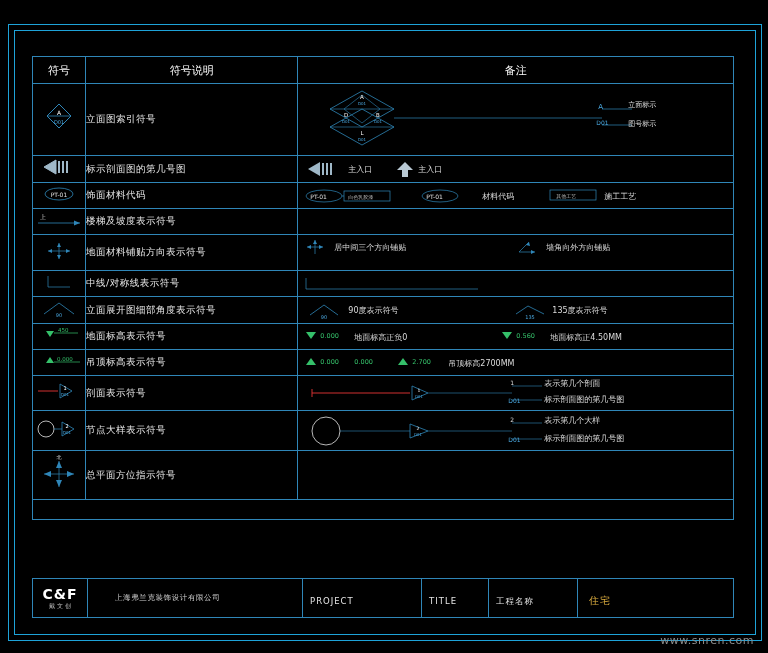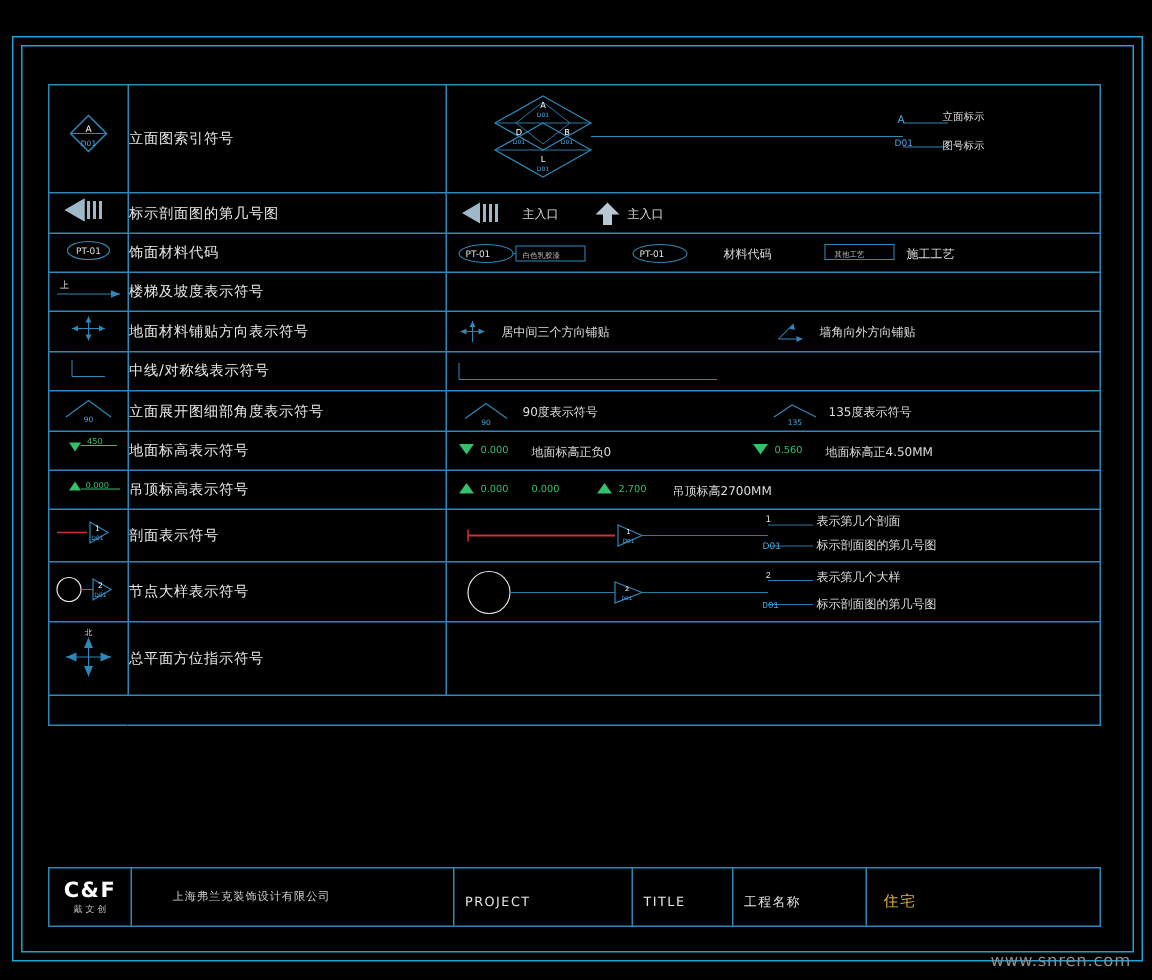--- a/index.html
+++ b/index.html
@@ -44,20 +44,25 @@
 <body>
 
 <div class="page">
 
 
   <div class="outer-frame"></div>
   <div class="inner-frame"></div>
 
   <table class="main">
     <tbody>
+        <tr class="hdr">
+      <td class="c1">符号</td>
+      <td class="c2">符号说明</td>
+      <td class="c3">备注</td>
+    </tr>
 
     <tr class="row-tall">
       <td class="c1">
         <svg width="50" height="56" viewBox="0 0 50 56">
           <polygon points="25,14 37,26 25,38 13,26" fill="none" stroke="#2f86b8" stroke-width="1"></polygon>
           <line x1="13" y1="26" x2="37" y2="26" stroke="#2f86b8" stroke-width="0.8"></line>
           <text x="25" y="25" fill="#ffffff" font-size="6" text-anchor="middle">A</text>
           <text x="25" y="34" fill="#4aa8e0" font-size="5" text-anchor="middle">D01</text>
         </svg>
       </td>
@@ -169,21 +174,21 @@
           <line x1="25" y1="3" x2="25" y2="19" stroke="#2f86b8" stroke-width="0.7"></line>
           <line x1="14" y1="11" x2="36" y2="11" stroke="#2f86b8" stroke-width="0.7"></line>
           <polygon points="25,3 23,7 27,7" fill="#2f86b8"></polygon>
           <polygon points="25,19 23,15 27,15" fill="#2f86b8"></polygon>
           <polygon points="14,11 18,9 18,13" fill="#2f86b8"></polygon>
           <polygon points="36,11 32,9 32,13" fill="#2f86b8"></polygon>
         </svg>
       </td>
       <td class="c2 desc">地面材料铺贴方向表示符号</td>
       <td class="c3">
-        <div class="cellwrap" style="height:24px;">
+        <div class="cellwrap" style="height:35px;">
           <svg class="abs" style="left:4px;top:3px;" width="26" height="18" viewBox="0 0 26 18">
             <line x1="13" y1="2" x2="13" y2="16" stroke="#2f86b8" stroke-width="0.7"></line>
             <line x1="5" y1="9" x2="21" y2="9" stroke="#2f86b8" stroke-width="0.7"></line>
             <polygon points="13,2 11,6 15,6" fill="#2f86b8"></polygon>
             <polygon points="5,9 9,7 9,11" fill="#2f86b8"></polygon>
             <polygon points="21,9 17,7 17,11" fill="#2f86b8"></polygon>
           </svg>
           <div class="abs note" style="left:36px;top:7px;">居中间三个方向铺贴</div>
           <svg class="abs" style="left:216px;top:3px;" width="26" height="18" viewBox="0 0 26 18">
             <line x1="5" y1="14" x2="21" y2="14" stroke="#2f86b8" stroke-width="0.7"></line>
@@ -324,21 +329,21 @@
         <svg width="50" height="34" viewBox="0 0 50 34">
           <circle cx="12" cy="17" r="8" fill="none" stroke="#e6e6e6" stroke-width="0.8"></circle>
           <line x1="20" y1="17" x2="28" y2="17" stroke="#2f86b8" stroke-width="0.7"></line>
           <polygon points="28,10 40,17 28,24" fill="none" stroke="#2f86b8" stroke-width="0.8"></polygon>
           <text x="33" y="16" fill="#ffffff" font-size="5" text-anchor="middle">2</text>
           <text x="33" y="22" fill="#4aa8e0" font-size="4" text-anchor="middle">D01</text>
         </svg>
       </td>
       <td class="c2 desc">节点大样表示符号</td>
       <td class="c3">
-        <div class="cellwrap" style="height:38px;font-family:Liberation Mono, monospace;">
+        <div class="cellwrap" style="height:38px;">
           <svg class="abs" style="left:4px;top:2px;" width="300" height="34" viewBox="0 0 300 34">
             <circle cx="24" cy="17" r="14" fill="none" stroke="#e6e6e6" stroke-width="0.8"></circle>
             <line x1="38" y1="17" x2="108" y2="17" stroke="#2f86b8" stroke-width="0.6"></line>
             <polygon points="108,10 126,17 108,24" fill="none" stroke="#2f86b8" stroke-width="0.8"></polygon>
             <text x="116" y="16" fill="#ffffff" font-size="4.5" text-anchor="middle">2</text>
             <text x="116" y="22" fill="#4aa8e0" font-size="3.8" text-anchor="middle">D01</text>
             <line x1="126" y1="17" x2="210" y2="17" stroke="#2f86b8" stroke-width="0.6"></line>
             <line x1="210" y1="9" x2="240" y2="9" stroke="#2f86b8" stroke-width="0.6"></line>
             <line x1="210" y1="25" x2="240" y2="25" stroke="#2f86b8" stroke-width="0.6"></line>
           </svg>

